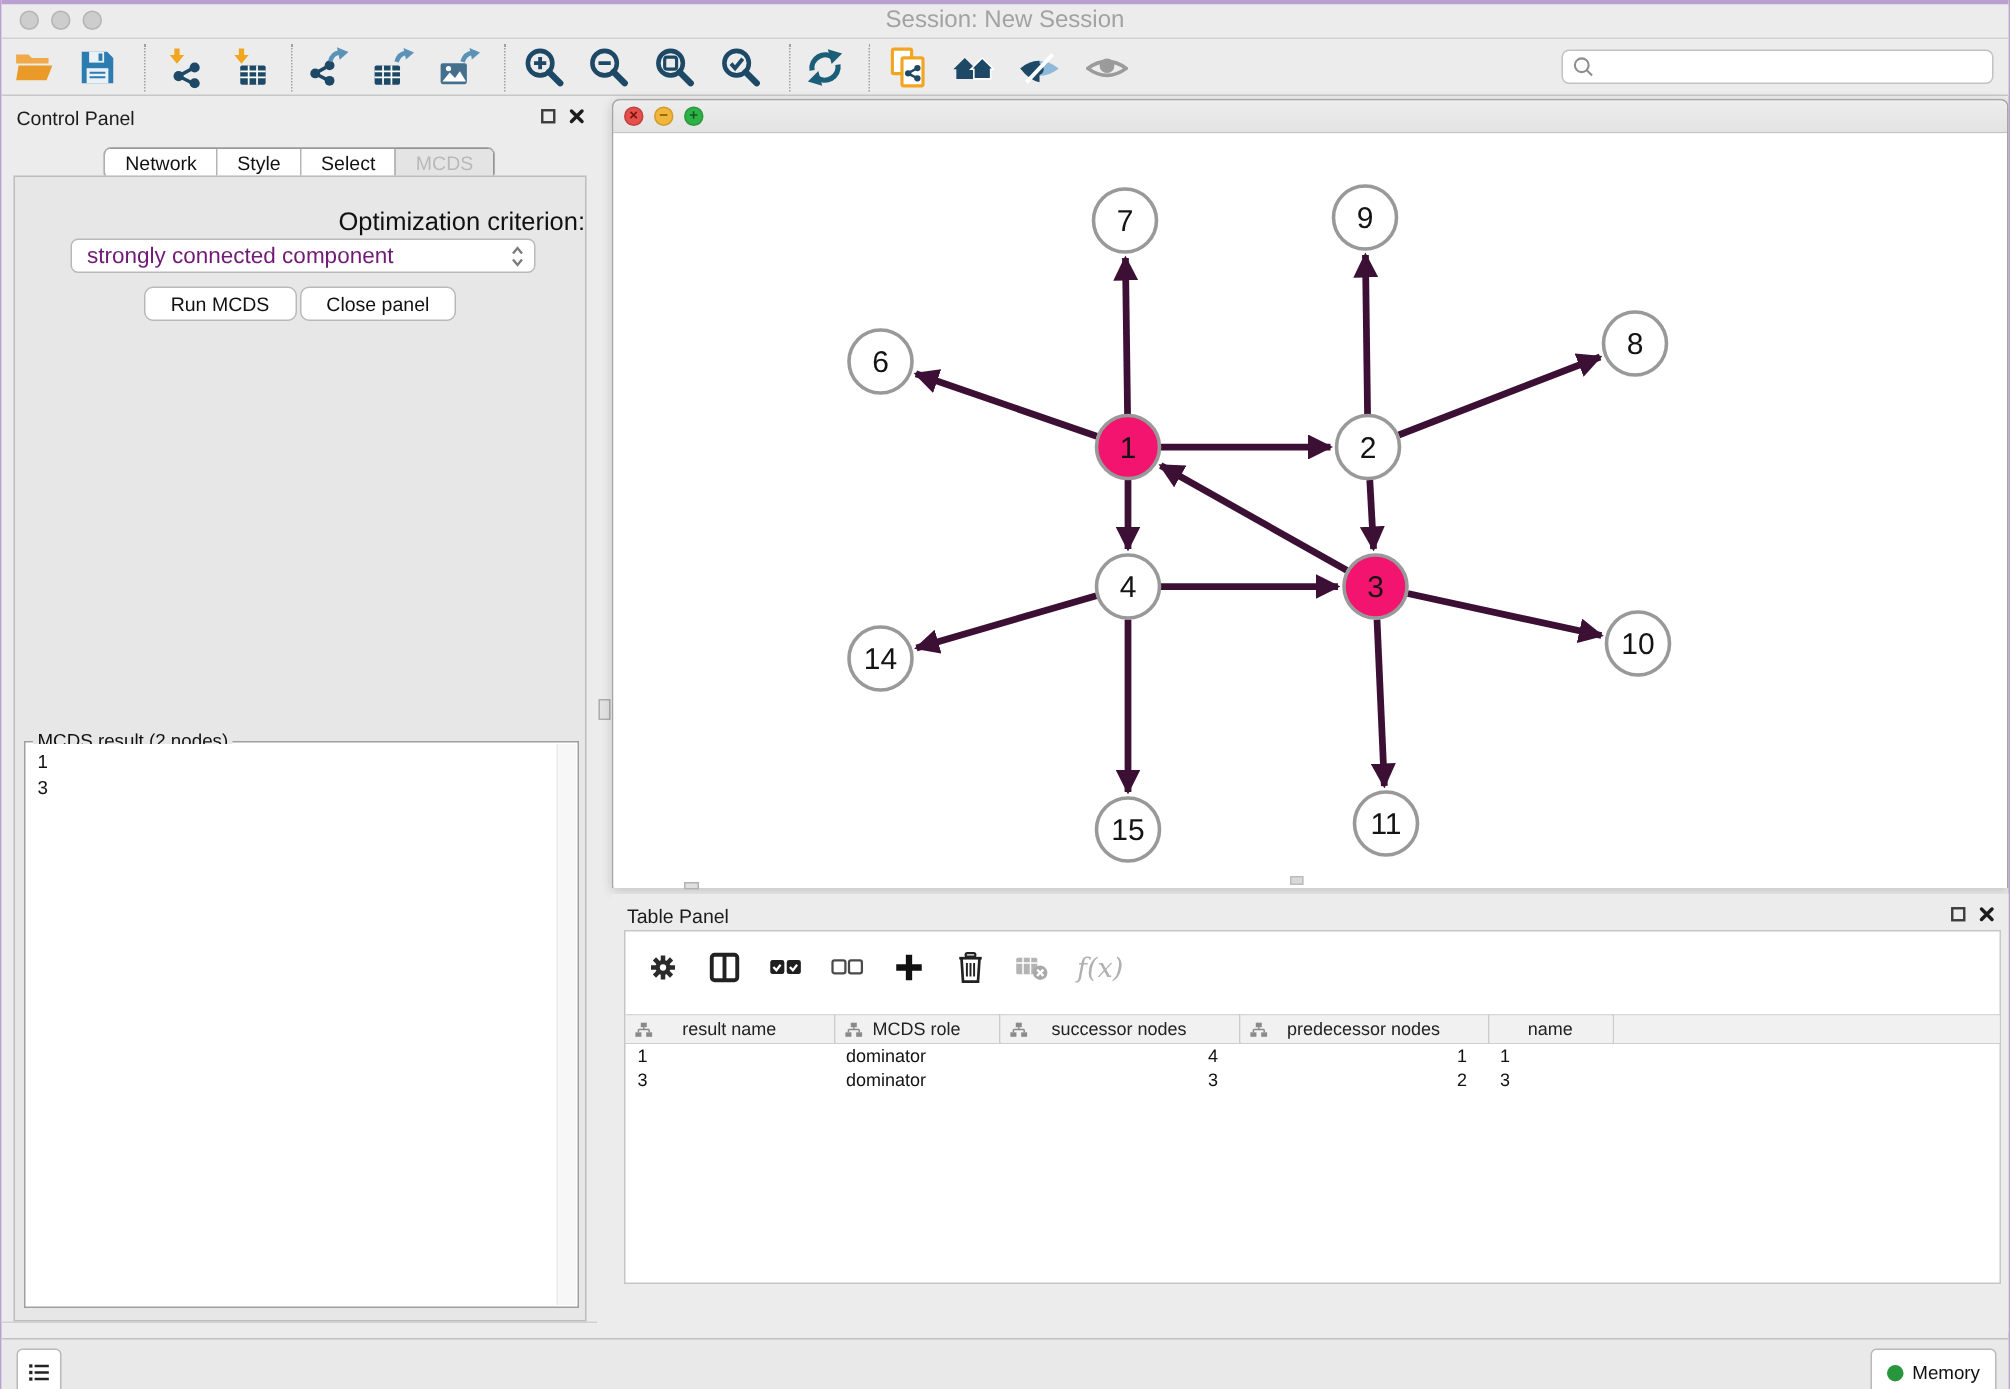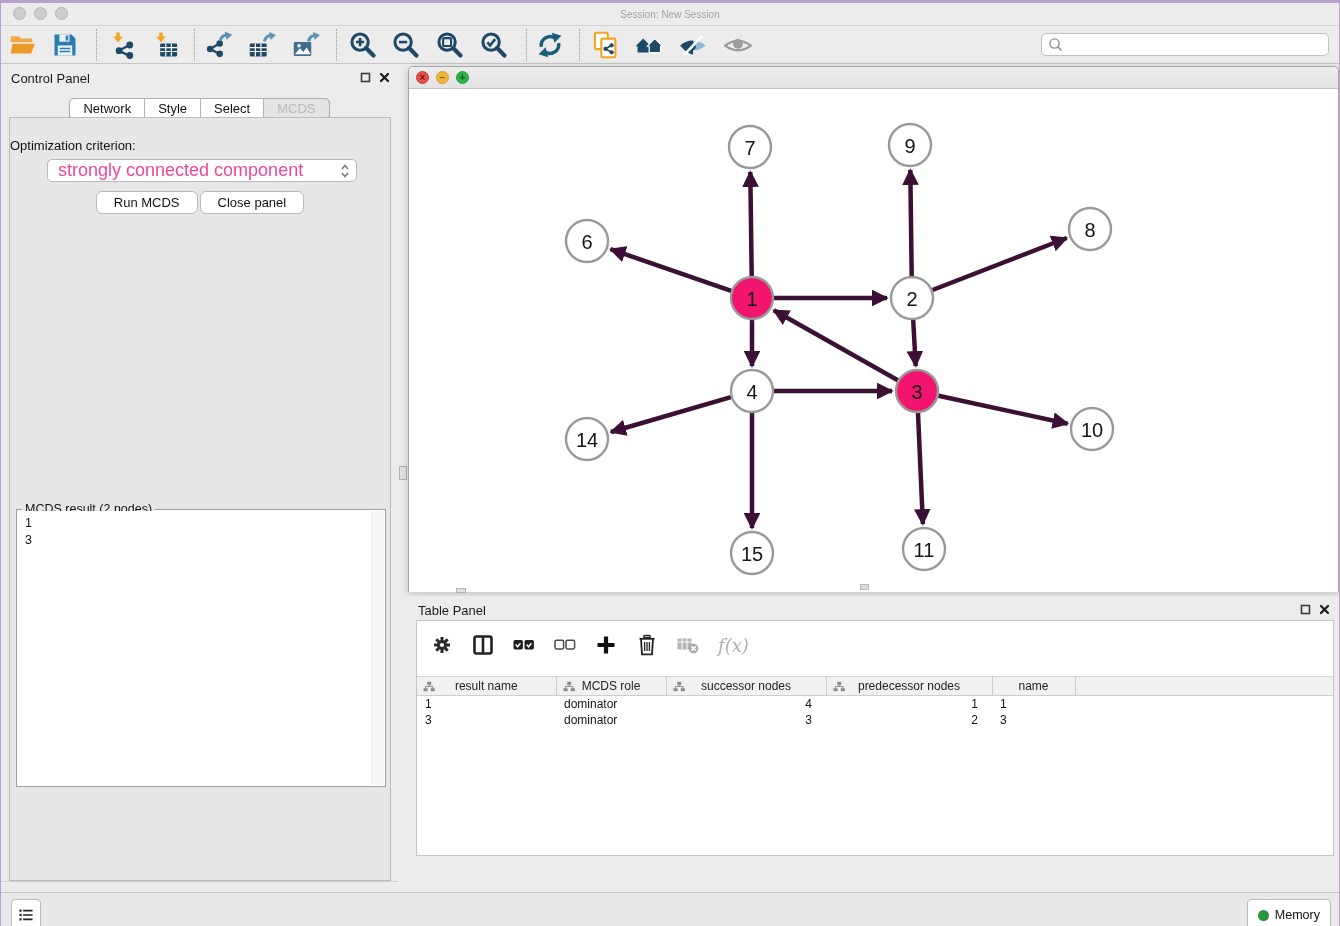--- a/index.html
+++ b/index.html
@@ -5,21 +5,21 @@
   html,body{margin:0;padding:0;background:#d8d8d8;}
   *{box-sizing:border-box;font-family:"Liberation Sans","DejaVu Sans",sans-serif;}
   #app{position:relative;width:1340px;height:926px;background:#ececec;overflow:hidden;
        border-left:1px solid #b9a0d1;border-right:1px solid #b9a0d1;}
   
   .top-accent{position:absolute;left:0;top:0;width:100%;height:3px;background:#b9a0d1;}
   .titlebar{position:absolute;left:0;top:3px;width:100%;height:23px;background:#ececec;
             border-bottom:1px solid #d2d2d2;display:flex;align-items:center;}
   .traffic-inactive{position:absolute;left:12px;top:4px;display:flex;gap:8px;}
   .tli{width:13px;height:13px;border-radius:50%;background:#cdcdcd;border:1px solid #b4b4b4;}
-  .win-title{width:100%;text-align:center;font-size:10px;color:#a2a2a2;}
+  .win-title{width:100%;text-align:center;font-size:16px;color:#a2a2a2;}
   
   .toolbar{position:absolute;left:0;top:26px;width:100%;height:38px;background:#ececec;
            border-bottom:1px solid #c7c7c7;}
   .tbtn{position:absolute;top:2px;width:34px;height:34px;border:none;background:transparent;padding:3px;cursor:default;}
   .tbtn svg{width:28px;height:28px;display:block;}
   .tsep{position:absolute;top:3px;width:0;height:32px;border-left:1px dotted #9f9f9f;}
   .searchbox{position:absolute;right:10px;top:7px;width:288px;height:23px;background:#fff;
              border:1px solid #c2c2c2;border-radius:5px;display:flex;align-items:center;padding:0 6px;}
   .searchbox input{border:none;outline:none;flex:1;font-size:13px;background:transparent;margin-left:4px;}
   
@@ -32,28 +32,28 @@
   .cp-ctrls{right:8px;}
   .segwrap{position:absolute;left:0;width:100%;text-align:center;}
   .segctl{display:inline-flex;border:1px solid #aeaeae;border-radius:5px;overflow:hidden;background:#404040;
           box-shadow:0 1px 1px rgba(0,0,0,.08);}
   .segctl button{border:none;border-left:1px solid #b5b5b5;background:#fff;font-size:13px;color:#111;
                  padding:2px 13px;height:20px;line-height:16px;cursor:default;}
   .segctl button:first-child{border-left:none;}
   .segctl button.sel{background:#e4e4e4;color:#b9b9b9;}
   .cp-tabs-wrap{top:34px;}
   .cp-box{position:absolute;left:8px;top:53px;width:382px;height:764px;background:#e7e7e7;border:1px solid #bdbdbd;}
-  .opt-label{position:absolute;left:0;top:20px;width:100%;text-align:left;font-size:13px;color:#111;}
+  .opt-label{position:absolute;left:0;top:20px;width:100%;text-align:right;font-size:17px;color:#111;}
   .dropdown{position:absolute;left:37px;top:41px;width:310px;height:23px;background:#fff;border:1px solid #b9b9b9;
             border-radius:5px;display:flex;align-items:center;padding:0 6px 0 10px;}
-  .dropdown .val{flex:1;font-size:18px;color:#ec4899;}
+  .dropdown .val{flex:1;font-size:15px;color:#701a75;}
   .btnrow{position:absolute;left:0;top:73px;width:100%;display:flex;justify-content:center;gap:2px;}
   .pushbtn{background:#fff;border:1px solid #b9b9b9;border-radius:6px;height:23px;padding:0 17px;
            font-size:13px;color:#111;cursor:default;}
-  .result-group{position:absolute;left:6px;top:391px;width:370px;height:278px;border:1px solid #9f9f9f;background:#fff;}
+  .result-group{position:absolute;left:6px;top:376px;width:370px;height:378px;border:1px solid #9f9f9f;background:#fff;}
   .result-legend{position:absolute;left:5px;top:-8px;background:#e7e7e7;padding:0 3px;font-size:12.5px;color:#111;}
   .result-area{position:absolute;left:1px;top:1px;right:14px;bottom:1px;background:#fff;overflow:hidden;
                font-size:12.5px;color:#111;padding:4px 0 0 7px;line-height:17px;}
   .result-scroll{position:absolute;top:1px;right:1px;bottom:1px;width:13px;background:#f7f7f7;border-left:1px solid #ececec;}
   
   .v-split{position:absolute;left:397px;top:0;width:10px;height:828px;background:#ececec;}
   .v-handle{position:absolute;left:1px;top:402px;width:8px;height:14px;background:#e2e2e2;border:1px solid #aeaeae;}
   .h-handle{position:absolute;left:455px;top:524px;width:10px;height:5px;background:#e0e0e0;border:1px solid #b2b2b2;}
   
   .net-window{position:absolute;left:407px;top:2px;width:931px;height:526px;background:#fff;

